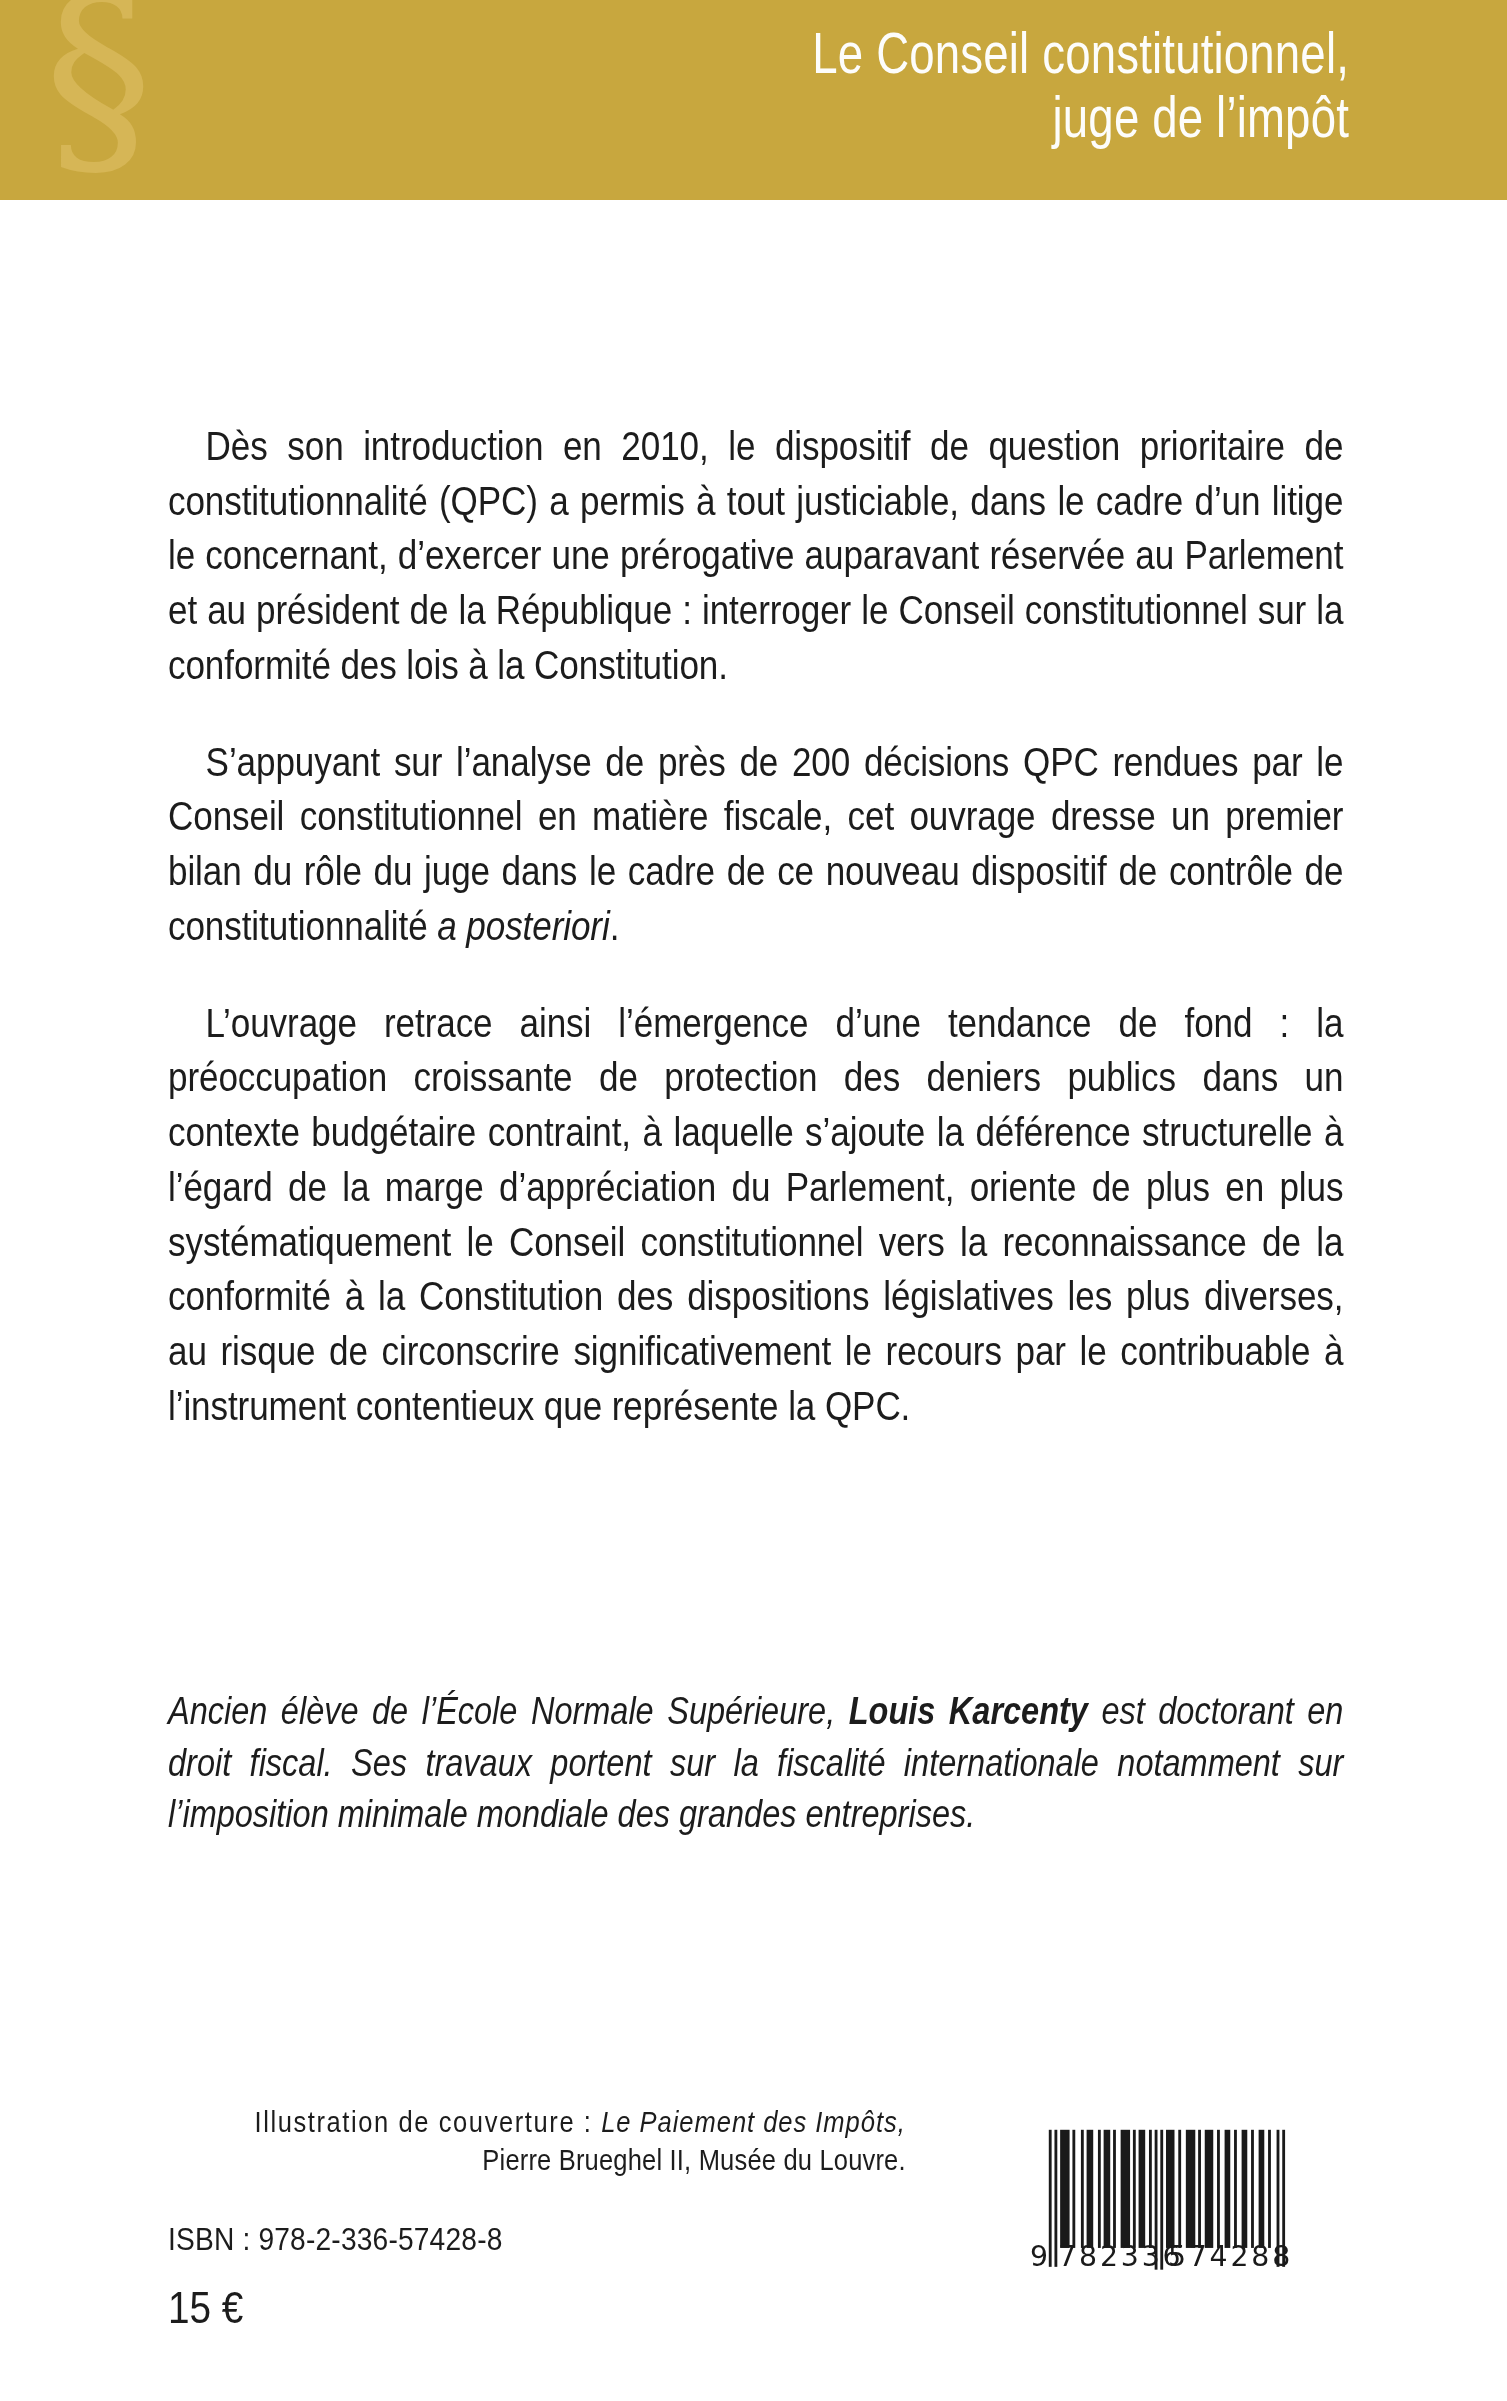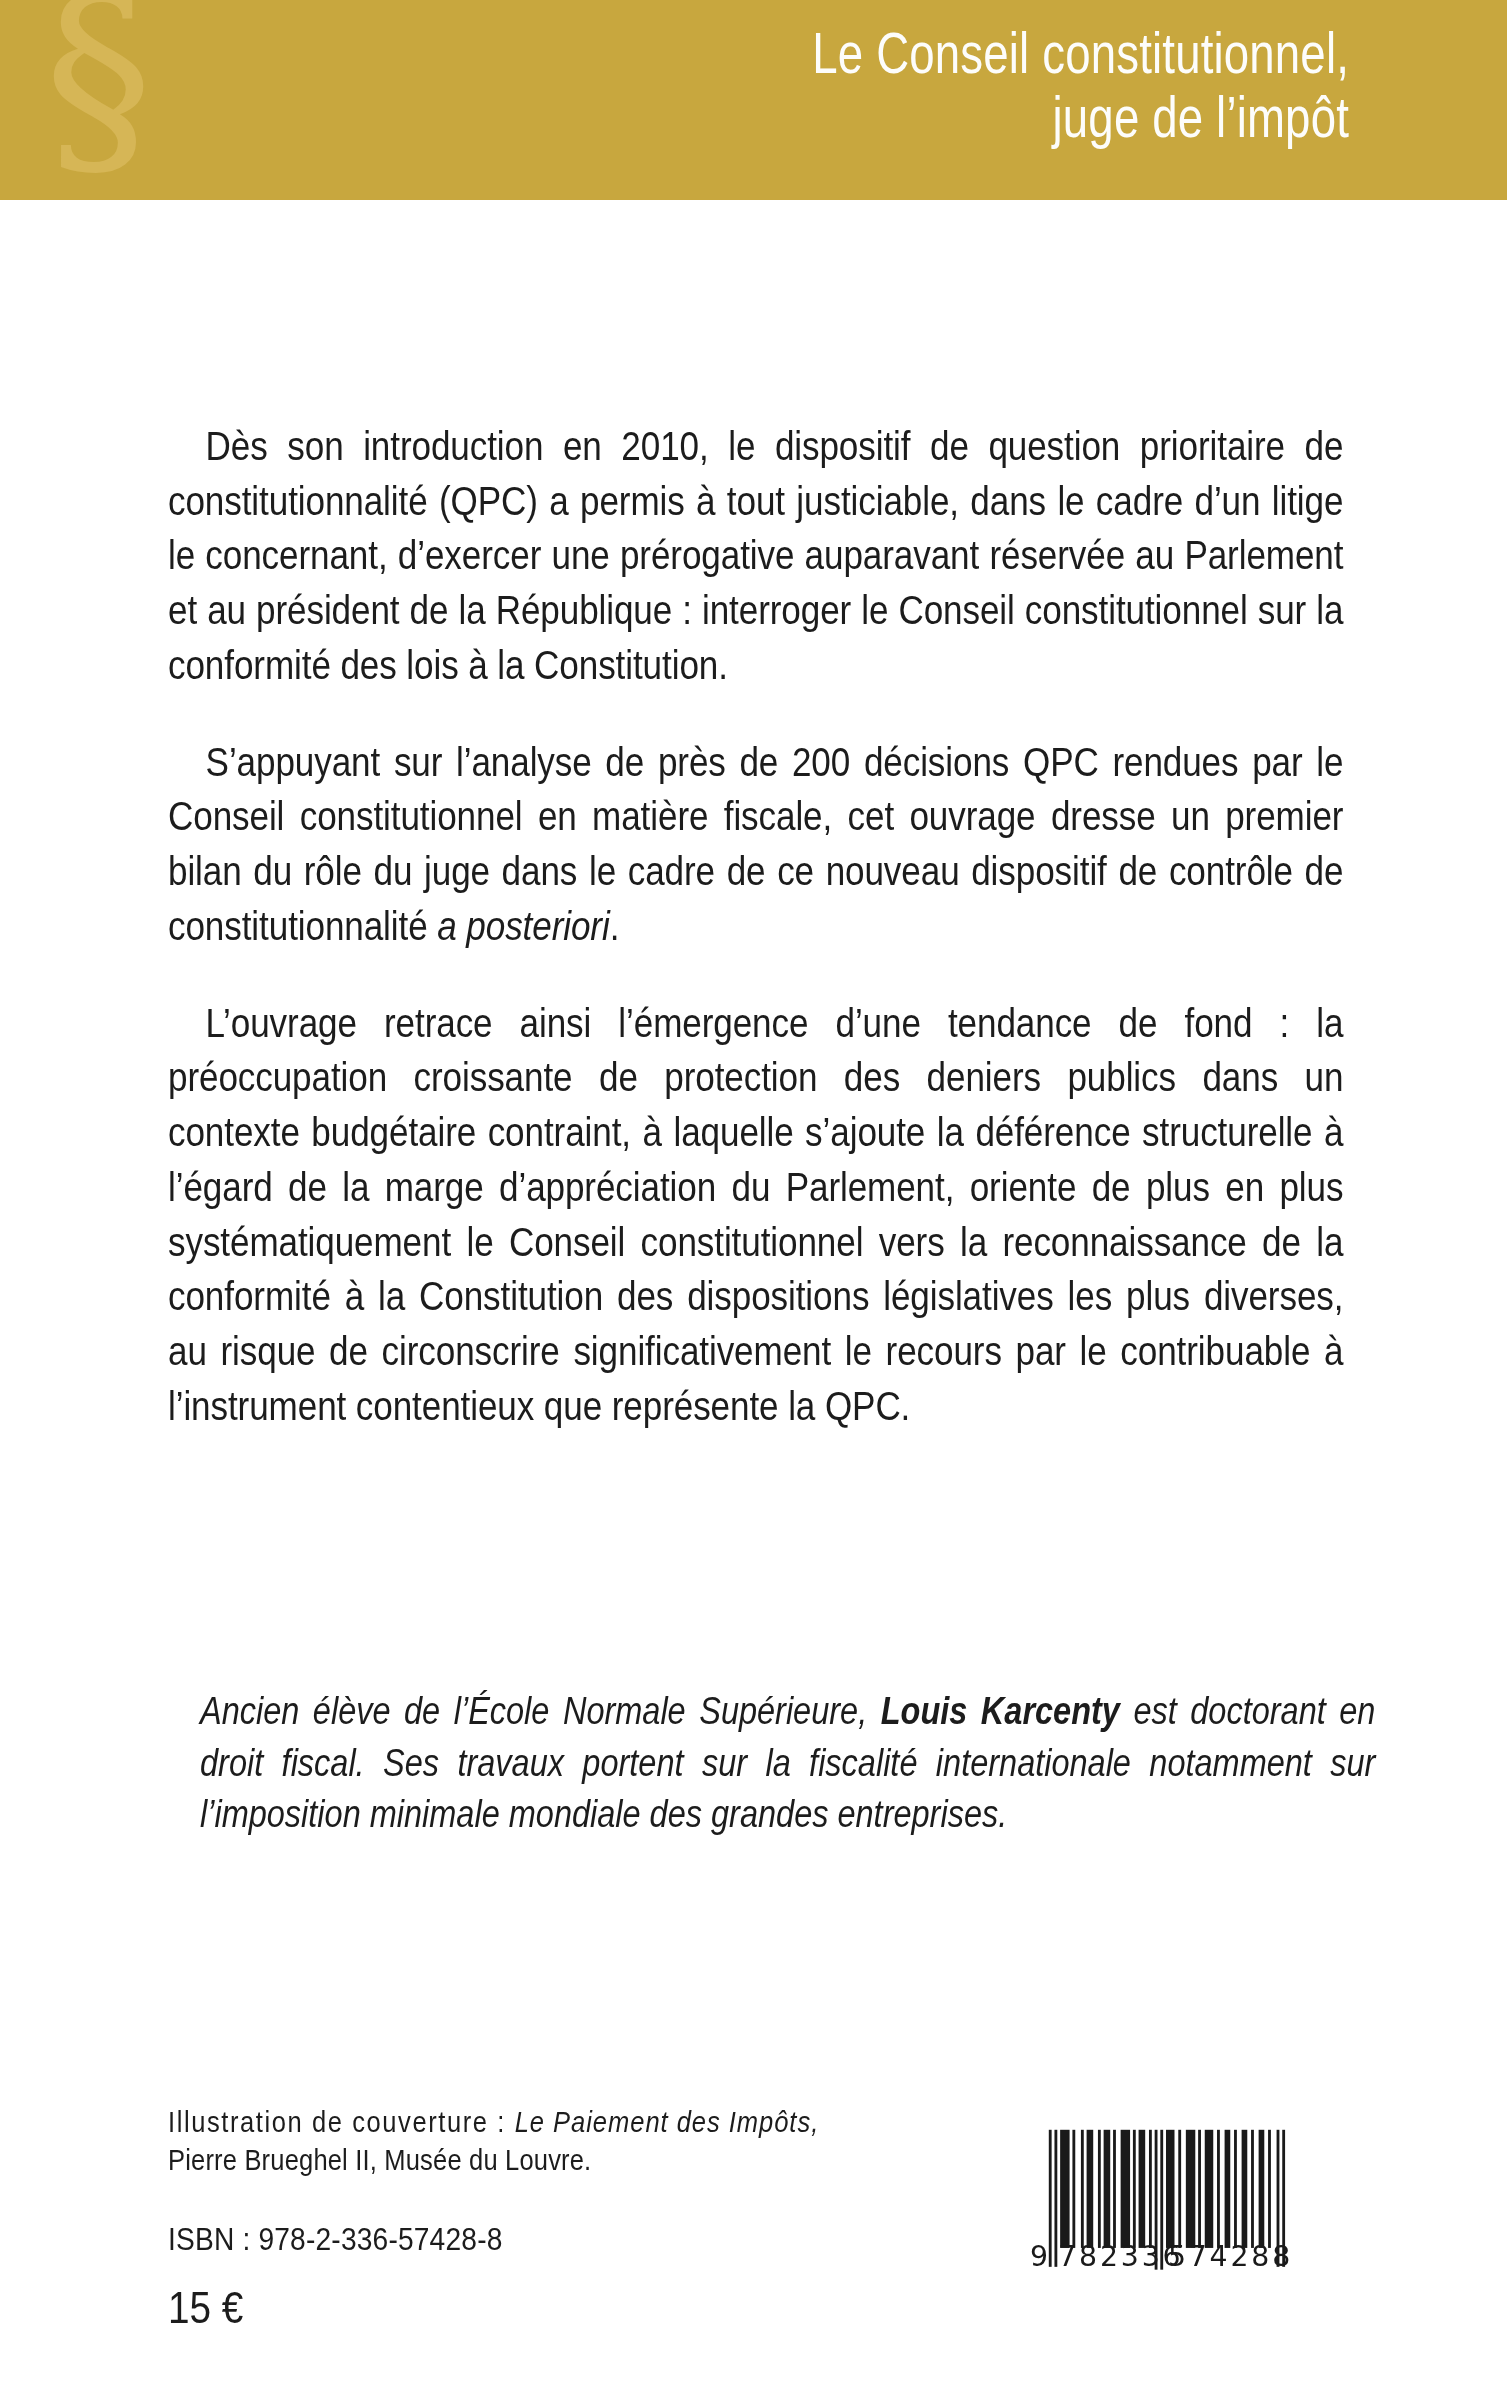--- a/index.html
+++ b/index.html
@@ -77,42 +77,42 @@
   }
   .blurb p:last-child { margin-bottom: 0; }
   .blurb em { font-style: italic; }
 
   
   .author-bio {
     position: absolute;
     left: 168px;
     top: 1686px;
     width: 1176px;
-    margin-left: 32px;
   }
   .author-bio p {
     margin: 0;
     text-align: justify;
     font-style: italic;
     font-size: 38px;
     line-height: 1.36;
     font-weight: 300;
     transform: scaleX(0.855);
     transform-origin: left top;
     width: 116.9%;
     color: #1c1c1c;
   }
   .author-bio b { font-weight: 700; font-style: italic; }
 
   
   .credit-block {
     position: absolute;
-    left: 168px;
+    left: 156px;
     top: 2103px;
     width: 852px;
+    text-align: right;
   }
   .credit-block .cline {
     display: block;
     font-size: 29px;
     line-height: 1.32;
     font-weight: 300;
     letter-spacing: 0.2px;
     transform: scaleX(0.88);
     transform-origin: left top;
     white-space: nowrap;

